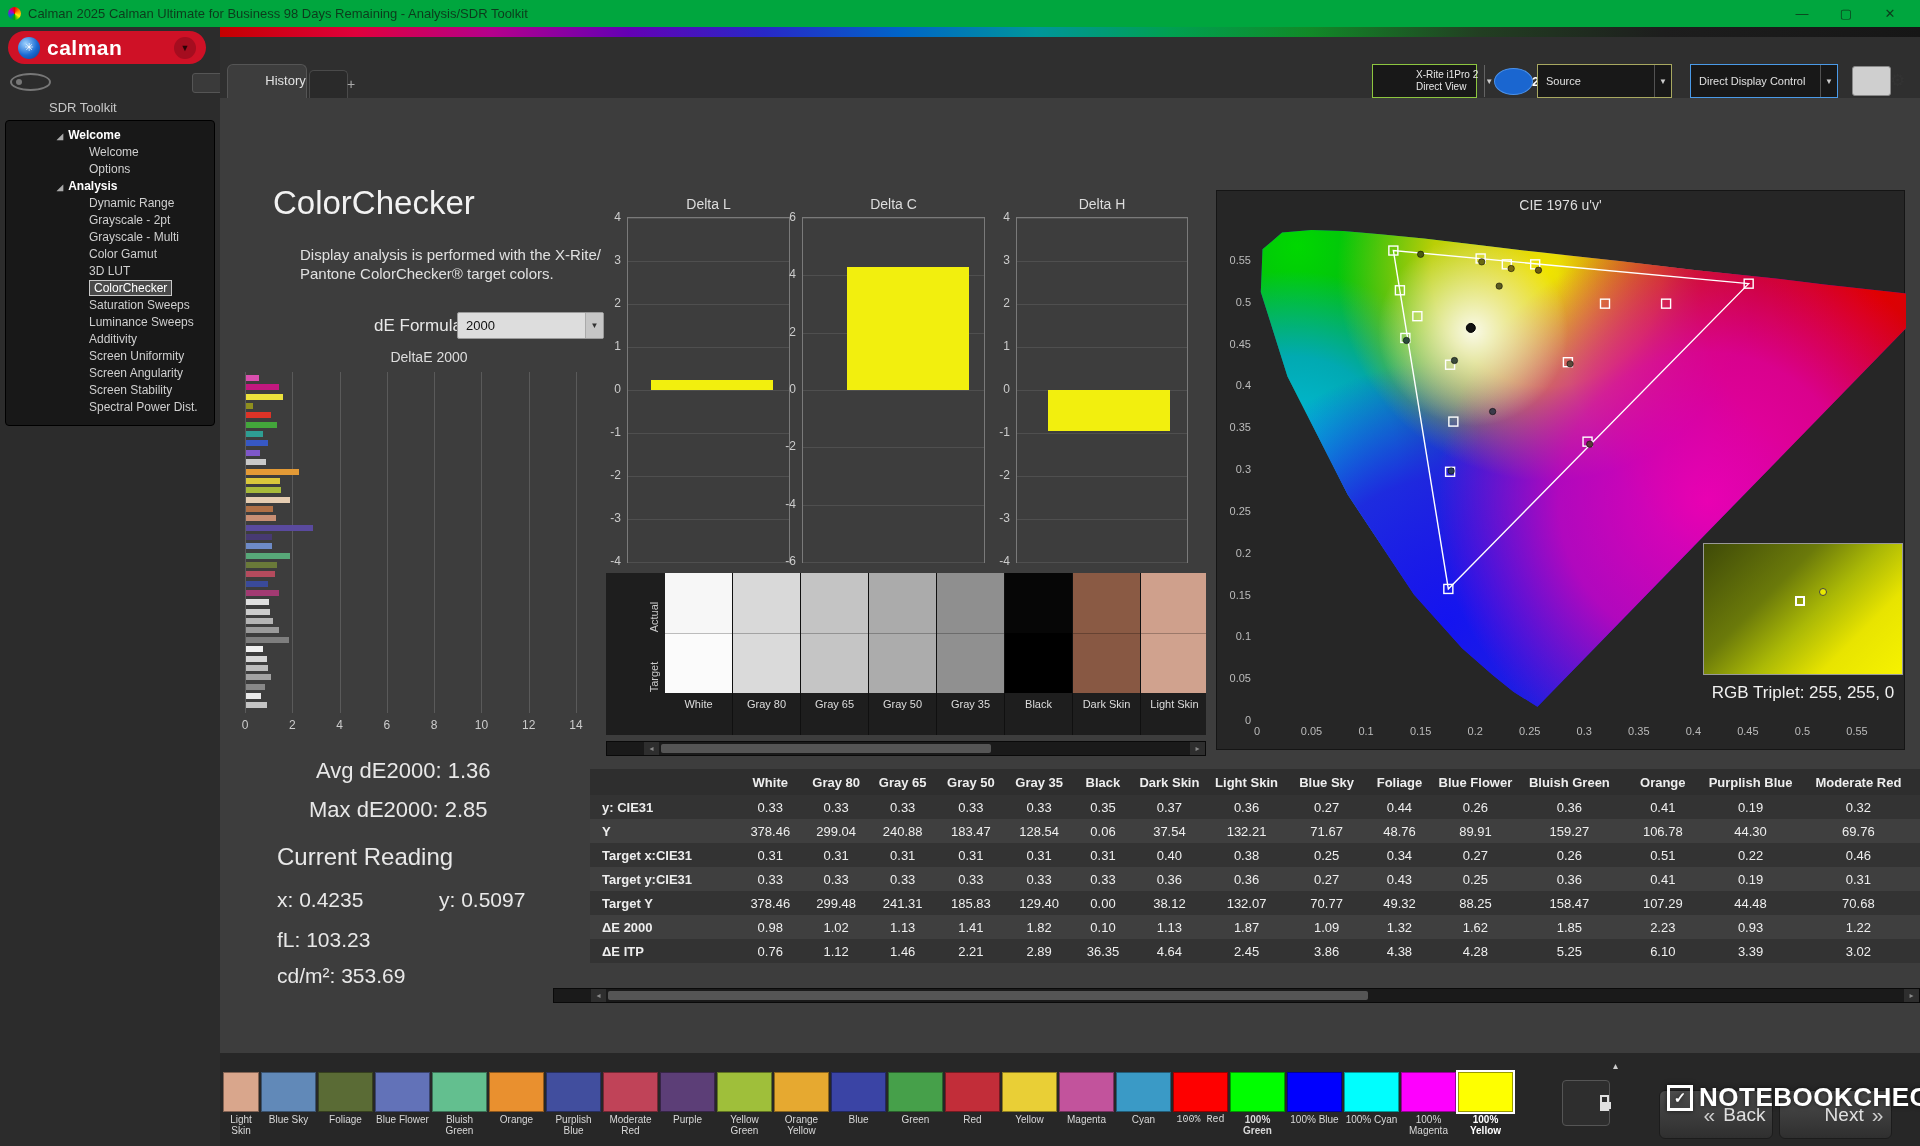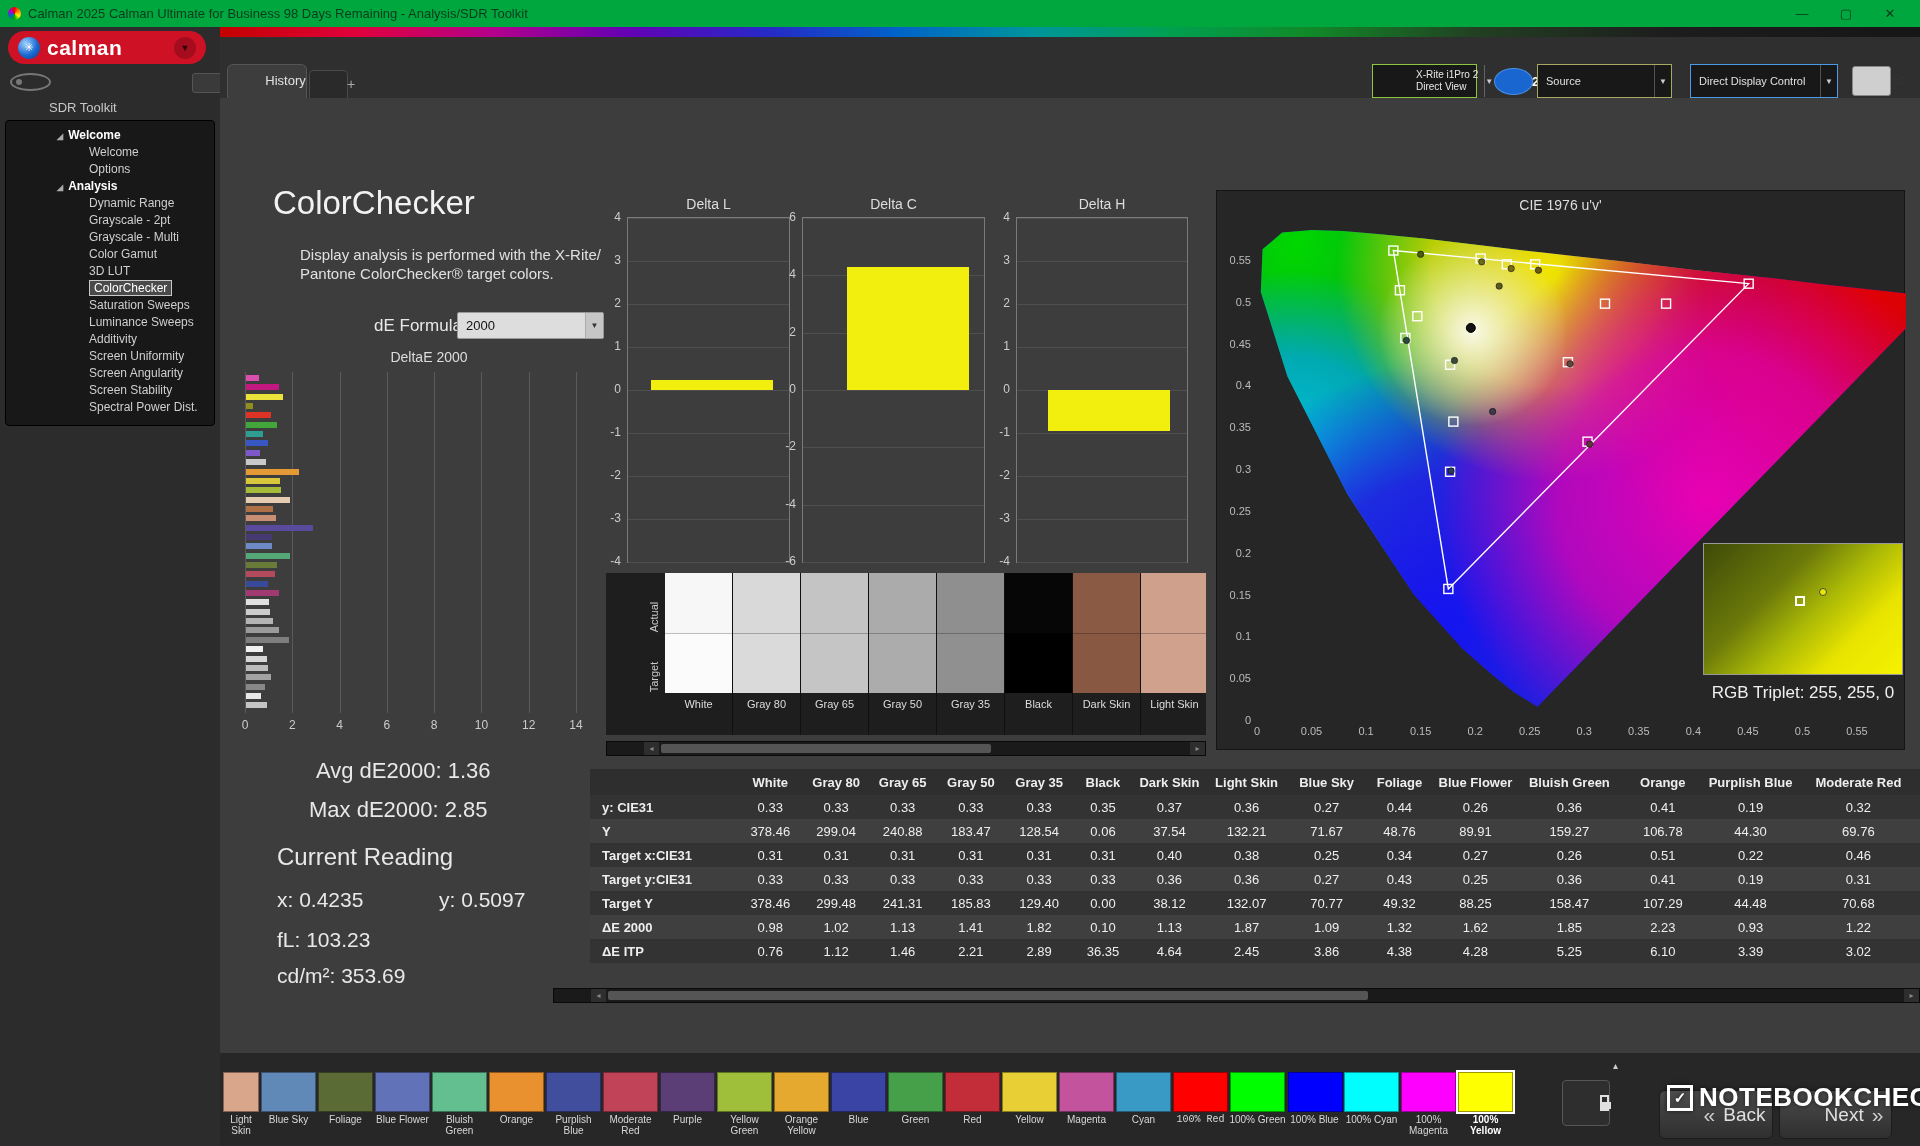--- a/index.html
+++ b/index.html
@@ -757,25 +757,25 @@
           <div class="sw-label">Magenta</div>
         </div>
         <div class="sw-cell" style="width: 57px;">
           <div class="sw-block" style="width: 55px; background: rgb(58, 154, 198);"></div>
           <div class="sw-label">Cyan</div>
         </div>
         <div class="sw-cell" style="width: 57px; font-family: Liberation Mono, monospace;">
           <div class="sw-block" style="width: 55px; background: rgb(254, 0, 0);"></div>
           <div class="sw-label">100% Red</div>
         </div>
-        <div class="sw-cell" style="width: 57px;">
+        <div class="sw-cell" style="width: 57px; font-weight: bold;">
           <div class="sw-block" style="width: 55px; background: rgb(0, 254, 0);"></div>
           <div class="sw-label">100% Green</div>
         </div>
-        <div class="sw-cell" style="width: 57px; align-items: flex-end;">
+        <div class="sw-cell" style="width: 57px;">
           <div class="sw-block" style="width: 55px; background: rgb(0, 0, 254);"></div>
           <div class="sw-label">100% Blue</div>
         </div>
         <div class="sw-cell" style="width: 57px;">
           <div class="sw-block" style="width: 55px; background: rgb(0, 254, 254);"></div>
           <div class="sw-label">100% Cyan</div>
         </div>
         <div class="sw-cell" style="width: 57px;">
           <div class="sw-block" style="width: 55px; background: rgb(254, 0, 254);"></div>
           <div class="sw-label">100% Magenta</div>

